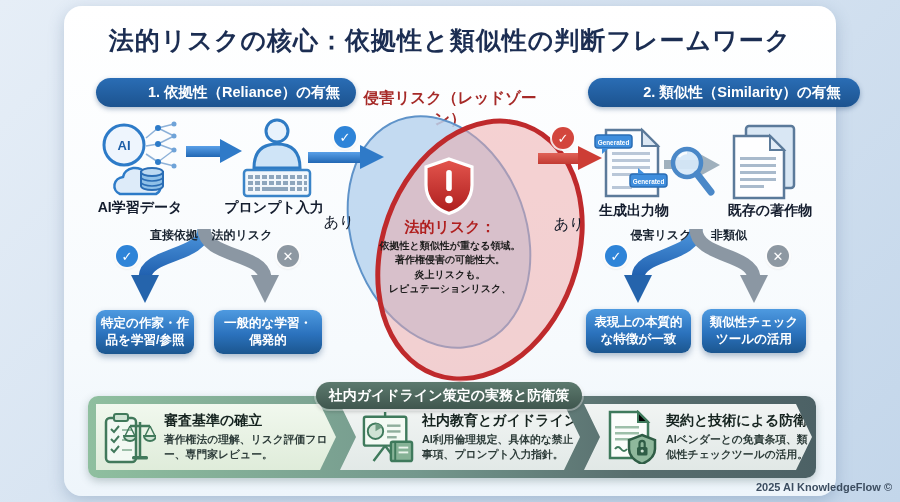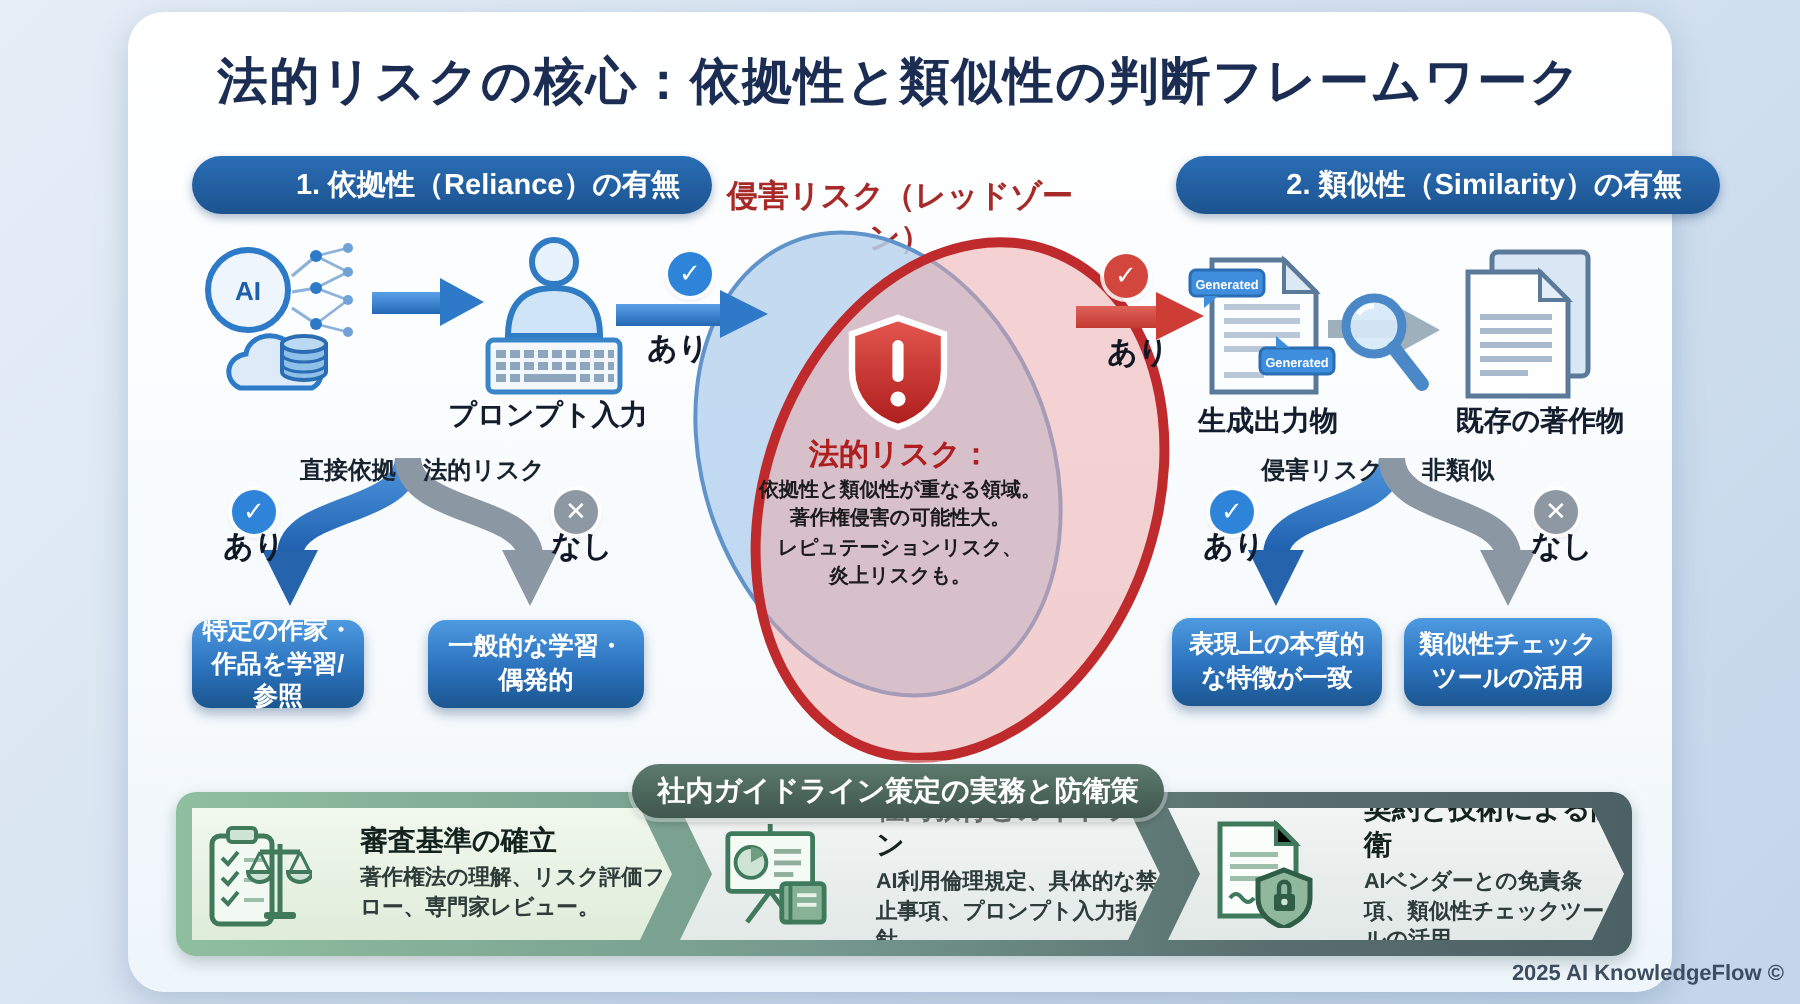--- a/index.html
+++ b/index.html
@@ -30,38 +30,38 @@
   .risk-lines{position:absolute;left:346px;top:239px;width:208px;text-align:center;z-index:5;
     color:#1c1c1c;font-size:10px;font-weight:700;line-height:14.4px;}
   
   .arrow-body{position:absolute;z-index:4;}
   .arrow-head{position:absolute;width:0;height:0;border-style:solid;z-index:4;}
   
   .mark{position:absolute;width:22px;height:22px;border-radius:50%;display:flex;align-items:center;justify-content:center;
     color:#fff;font-size:13px;font-weight:800;z-index:5;
     box-shadow:0 0 0 2px rgba(255,255,255,.85),0 1px 3px rgba(0,0,0,.25);}
   .mark.blue{background:#2e84d8;} .mark.red{background:#d3463d;} .mark.gray{background:#8d98a2;}
-  .yesno{position:absolute;width:50px;text-align:center;font-size:15px;font-weight:700;color:#101826;z-index:5;}
+  .yesno{position:absolute;width:50px;text-align:center;font-size:15px;font-weight:400;color:#101826;z-index:5;margin-top:48px;}
   .node-label{position:absolute;text-align:center;font-size:14px;font-weight:800;color:#141d2e;z-index:5;}
   .branch-label{position:absolute;width:76px;text-align:center;font-size:12px;font-weight:800;color:#182330;z-index:5;}
   .bluebox{position:absolute;border-radius:9px;display:flex;align-items:center;justify-content:center;
     background:linear-gradient(180deg,#4e9ae0 0%,#2b72bd 55%,#1b568f 100%);
     color:#fff;font-size:12.5px;font-weight:800;text-align:center;line-height:1.35;padding:4px 5px;box-sizing:border-box;
     box-shadow:0 3px 6px rgba(20,60,110,.35);z-index:5;}
   .branch-svg{position:absolute;z-index:3;}
   .icon-svg{position:absolute;z-index:4;}
   
   .band{position:absolute;left:88px;top:396px;width:728px;height:82px;border-radius:10px;
     background:linear-gradient(90deg,#8fbf9f 0%,#74988d 45%,#586e6e 75%,#4c6165 100%);
     box-shadow:0 3px 8px rgba(60,90,90,.3);z-index:3;}
   .band-pill{position:absolute;left:316px;top:382px;width:266px;height:27px;border-radius:14px;
     display:flex;align-items:center;justify-content:center;z-index:6;
     background:linear-gradient(180deg,#5d7a6e,#3f564e);color:#fff;font-size:14px;font-weight:800;
     box-shadow:0 0 0 2px rgba(255,255,255,.35),0 2px 4px rgba(0,0,0,.25);}
-  .panel{position:absolute;top:404px;height:66px;display:flex;align-items:center;gap:24px;z-index:4;box-sizing:border-box;}
+  .panel{position:absolute;top:404px;height:66px;display:flex;align-items:center;gap:8px;z-index:4;box-sizing:border-box;}
   .panel-1{left:96px;width:240px;padding-left:8px;
     clip-path:polygon(0 0,calc(100% - 16px) 0,100% 50%,calc(100% - 16px) 100%,0 100%);
     background:linear-gradient(180deg,#f1f8ee,#dfecda);}
   .panel-2{left:340px;width:240px;padding-left:22px;
     clip-path:polygon(0 0,calc(100% - 16px) 0,100% 50%,calc(100% - 16px) 100%,0 100%,16px 50%);
     background:linear-gradient(180deg,#f2f5f4,#e2e9e7);}
   .panel-3{left:584px;width:228px;padding-left:22px;
     clip-path:polygon(0 0,calc(100% - 16px) 0,100% 50%,calc(100% - 16px) 100%,0 100%,16px 50%);
     background:linear-gradient(180deg,#f1f4f3,#e1e8e6);}
   .p-icon{flex:0 0 52px;}
@@ -93,22 +93,22 @@
       </linearGradient>
     </defs>
     <path d="M27 3 L50 11 V29 C50 44 39.5 53.5 27 57.5 C14.5 53.5 4 44 4 29 V11 Z" fill="url(#gs)" stroke="#ffffff" stroke-width="3.2"></path>
     <rect x="24.2" y="14" width="5.6" height="21" rx="2.8" fill="#ffffff"></rect>
     <circle cx="27" cy="43.5" r="3.8" fill="#ffffff"></circle>
   </svg>
   <div class="risk-title">法的リスク：</div>
   <div class="risk-lines">
     <div>依拠性と類似性が重なる領域。</div>
     <div>著作権侵害の可能性大。</div>
+    <div>炎上リスクも。</div>
     <div>レピュテーションリスク、</div>
-    <div>炎上リスクも。</div>
   </div>
 
   <svg class="icon-svg" style="left:94px;top:118px;" width="96" height="82" viewBox="0 0 96 82">
     <line x1="52" y1="20" x2="64" y2="10" stroke="#8db1d8" stroke-width="1.6"></line>
     <line x1="52" y1="28" x2="64" y2="26" stroke="#8db1d8" stroke-width="1.6"></line>
     <line x1="52" y1="36" x2="64" y2="44" stroke="#8db1d8" stroke-width="1.6"></line>
     <line x1="64" y1="10" x2="80" y2="6" stroke="#8db1d8" stroke-width="1.4"></line>
     <line x1="64" y1="10" x2="80" y2="18" stroke="#8db1d8" stroke-width="1.4"></line>
     <line x1="64" y1="26" x2="80" y2="18" stroke="#8db1d8" stroke-width="1.4"></line>
     <line x1="64" y1="26" x2="80" y2="32" stroke="#8db1d8" stroke-width="1.4"></line>
@@ -121,20 +121,21 @@
       <circle cx="80" cy="18" r="2.5" fill="#6fa3d8"></circle>
     <circle cx="80" cy="32" r="2.5" fill="#6fa3d8"></circle>
       <circle cx="80" cy="48" r="2.5" fill="#6fa3d8"></circle>
     <circle cx="30" cy="27" r="20" fill="#eef5fd" stroke="#2d7bc8" stroke-width="3"></circle>
     <text x="30" y="32" text-anchor="middle" font-size="13" font-weight="bold" fill="#1d5fa8">AI</text>
     <path d="M26,76 a10,9 0 0 1 3,-17 a12,10 0 0 1 23,-3 a10,9 0 0 1 13,8 a8,8 0 0 1 -3,12 Z" fill="#ddebf9" stroke="#2d7bc8" stroke-width="2.5"></path>
     <path d="M47,54 h22 v14 a11,4 0 0 1 -22,0 Z" fill="#8fc0e8" stroke="#2a6db5" stroke-width="2"></path>
     <ellipse cx="58" cy="54" rx="11" ry="4" fill="#bcd9f2" stroke="#2a6db5" stroke-width="2"></ellipse>
     <path d="M47,59 a11,4 0 0 0 22,0 M47,64 a11,4 0 0 0 22,0" fill="none" stroke="#2a6db5" stroke-width="1.6"></path>
   </svg>
+  <div class="node-label" style="left:85px;top:199px;width:110px;">AI学習データ</div>
 
   <div class="arrow-body" style="left:186px;top:146px;width:34px;height:11px;background:linear-gradient(180deg,#5aa0e8,#2268b4);"></div>
   <div class="arrow-head" style="left:220px;top:139px;border-width:12.5px 0 12.5px 22px;border-color:transparent transparent transparent #2f7ac8;"></div>
 
   <svg class="icon-svg" style="left:242px;top:118px;" width="70" height="80" viewBox="0 0 70 80">
     <circle cx="35" cy="13" r="11" fill="#e8f2fc" stroke="#2f7bc4" stroke-width="3"></circle>
     <path d="M12,50 C12,32 22,26 35,26 C48,26 58,32 58,50 Z" fill="#cfe4f7" stroke="#2f7bc4" stroke-width="3"></path>
     <rect x="2" y="52" width="66" height="26" rx="3" fill="#f2f7fc" stroke="#3a84c8" stroke-width="2.5"></rect>
     <g fill="#8ea6bd">
       <rect x="6" y="57" width="5" height="4"></rect>
@@ -240,21 +241,21 @@
   <div class="branch-label" style="left:136px;top:227px;">直接依拠</div>
   <div class="branch-label" style="left:204px;top:227px;">法的リスク</div>
   <div class="mark blue" style="left:116px;top:245px;">
     <span>✓</span>
     </div>
   <div class="yesno" style="left:102px;top:264px;">あり</div>
   <div class="mark gray" style="left:277px;top:245px;">
     <span>✕</span>
     </div>
   <div class="yesno" style="left:266px;top:264px;">なし</div>
-  <div class="bluebox" style="left:96px;top:310px;width:86px;height:44px;">特定の作家・作品を学習/参照</div>
+  <div class="bluebox" style="left:96px;top:310px;width:98px;height:44px;">特定の作家・作品を学習/参照</div>
   <div class="bluebox" style="left:214px;top:310px;width:108px;height:44px;">一般的な学習・偶発的</div>
 
   <svg class="branch-svg" style="left:578px;top:213px;" width="250" height="98" viewBox="0 0 250 98">
     <path d="M118,0 V30" stroke="url(#gb)" stroke-width="14" fill="none"></path>
     <path d="M118,16 C118,44 61,40 60,64" stroke="url(#gb)" stroke-width="13" fill="none"></path>
     <polygon points="46,62 74,62 60,90" fill="#2564ac"></polygon>
     <path d="M118,16 C118,44 173,40 176,64" stroke="#8b97a3" stroke-width="13" fill="none"></path>
     <polygon points="162,62 190,62 176,90" fill="#8b97a3"></polygon>
   </svg>
   <div class="branch-label" style="left:623px;top:227px;">侵害リスク</div>

